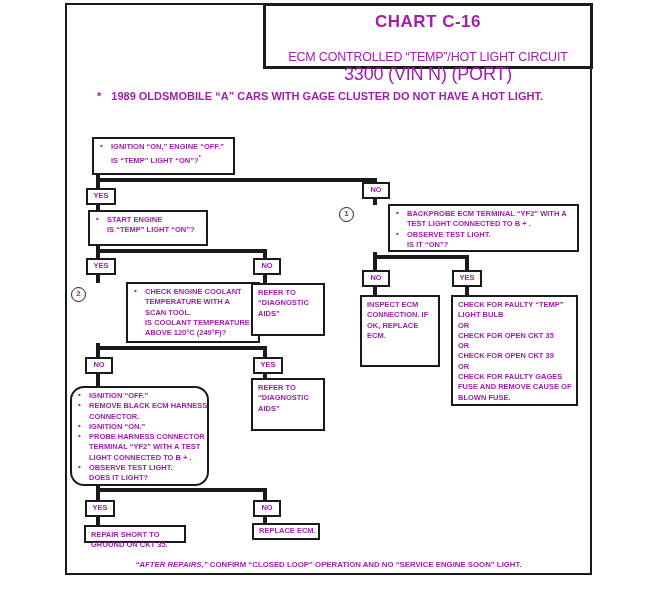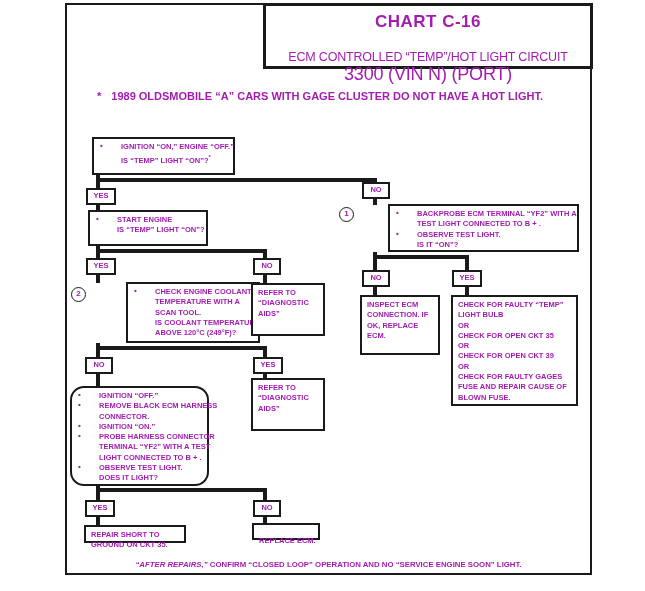--- a/index.html
+++ b/index.html
@@ -9,21 +9,21 @@
     border:2px solid #1a1a1a;box-sizing:border-box;}
   .titlebox{position:absolute;left:263px;top:3px;width:330px;height:66px;
     border:3px solid #1a1a1a;box-sizing:border-box;background:#fff;text-align:center;}
   .titlebox .t1{font-size:17px;font-weight:bold;letter-spacing:.5px;margin-top:6px;}
   .titlebox .t2{font-size:12.5px;font-weight:normal;margin-top:18px;letter-spacing:-.2px;}
   .titlebox .t3{font-size:18px;font-weight:normal;letter-spacing:-.2px;}
   .note{position:absolute;left:97px;top:90px;font-size:11px;font-weight:bold;white-space:nowrap;text-align:center;}
   .note .mk{margin-right:10px;}
   .box{position:absolute;border:2px solid #1a1a1a;box-sizing:border-box;background:#fff;
     font-size:7.5px;font-weight:bold;line-height:10.3px;padding-top:3px;}
-  .box .tl{position:relative;padding-left:27px;padding-right:2px;white-space:nowrap;}
+  .box .tl{position:relative;padding-left:17px;padding-right:2px;white-space:nowrap;}
   .box .tl.b::before{content:"•";position:absolute;left:6px;top:-1px;font-size:8px;}
   .box.plain .tl{padding-left:5px;}
   .lbl{position:absolute;border:2px solid #1a1a1a;box-sizing:border-box;background:#fff;
     font-size:7.5px;font-weight:bold;text-align:center;line-height:12px;}
   .ln{position:absolute;background:#1a1a1a;}
   .circ{position:absolute;width:15px;height:15px;border:1.5px solid #1a1a1a;border-radius:50%;
     box-sizing:border-box;font-size:8px;font-weight:bold;text-align:center;line-height:12px;background:#fff;}
   .footer{position:absolute;left:65px;top:560px;width:527px;text-align:center;
     font-size:7.8px;font-weight:bold;white-space:nowrap;}
   .footer i{font-style:italic;}
@@ -110,37 +110,37 @@
     <div class="tl">“DIAGNOSTIC</div>
     <div class="tl">AIDS”</div>
   </div>
 
   <div class="lbl" style="left:85px;top:357px;width:28px;height:17px;">NO</div>
   <div class="lbl" style="left:253px;top:357px;width:30px;height:17px;">YES</div>
 
   <div class="lbl" style="left:362px;top:270px;width:28px;height:17px;">NO</div>
   <div class="lbl" style="left:452px;top:270px;width:30px;height:17px;">YES</div>
 
-  <div class="box plain" style="left:360px;top:295px;width:80px;height:60px;">
+  <div class="box plain" style="left:360px;top:295px;width:80px;height:72px;">
     <div class="tl">INSPECT ECM</div>
     <div class="tl">CONNECTION. IF</div>
     <div class="tl">OK, REPLACE</div>
     <div class="tl">ECM.</div>
   </div>
 
   <div class="box plain" style="left:451px;top:295px;width:127px;height:111px;">
     <div class="tl">CHECK FOR FAULTY “TEMP”</div>
     <div class="tl">LIGHT BULB</div>
     <div class="tl">OR</div>
     <div class="tl">CHECK FOR OPEN CKT 35</div>
     <div class="tl">OR</div>
     <div class="tl">CHECK FOR OPEN CKT 39</div>
     <div class="tl">OR</div>
     <div class="tl">CHECK FOR FAULTY GAGES</div>
-    <div class="tl">FUSE AND REPAIR CAUSE OF</div>
+    <div class="tl">FUSE AND REMOVE CAUSE OF</div>
     <div class="tl">BLOWN FUSE.</div>
   </div>
 
   <div class="box" style="left:70px;top:386px;width:139px;height:100px;border-radius:14px;">
     <div class="tl b">IGNITION “OFF.”</div>
     <div class="tl b">REMOVE BLACK ECM HARNESS</div>
     <div class="tl c">CONNECTOR.</div>
     <div class="tl b">IGNITION “ON.”</div>
     <div class="tl b">PROBE HARNESS CONNECTOR</div>
     <div class="tl c">TERMINAL “YF2” WITH A TEST</div>
@@ -156,21 +156,21 @@
   </div>
 
   <div class="lbl" style="left:85px;top:500px;width:30px;height:17px;">YES</div>
   <div class="lbl" style="left:253px;top:500px;width:28px;height:17px;">NO</div>
 
   <div class="box plain" style="left:84px;top:525px;width:102px;height:18px;">
     <div class="tl">REPAIR SHORT TO</div>
     <div class="tl">GROUND ON CKT 35.</div>
   </div>
 
-  <div class="box plain" style="left:252px;top:523px;width:68px;height:17px;padding-top:11px;">
+  <div class="box plain" style="left:252px;top:523px;width:68px;height:17px;padding-top:1px;">
     <div class="tl">REPLACE ECM.</div>
   </div>
 
   <div class="footer">
     <i>“AFTER REPAIRS,”</i><span> CONFIRM “CLOSED LOOP” OPERATION AND NO “SERVICE ENGINE SOON” LIGHT.</span>
   </div>
 
 </div>
 
 </body></html>

